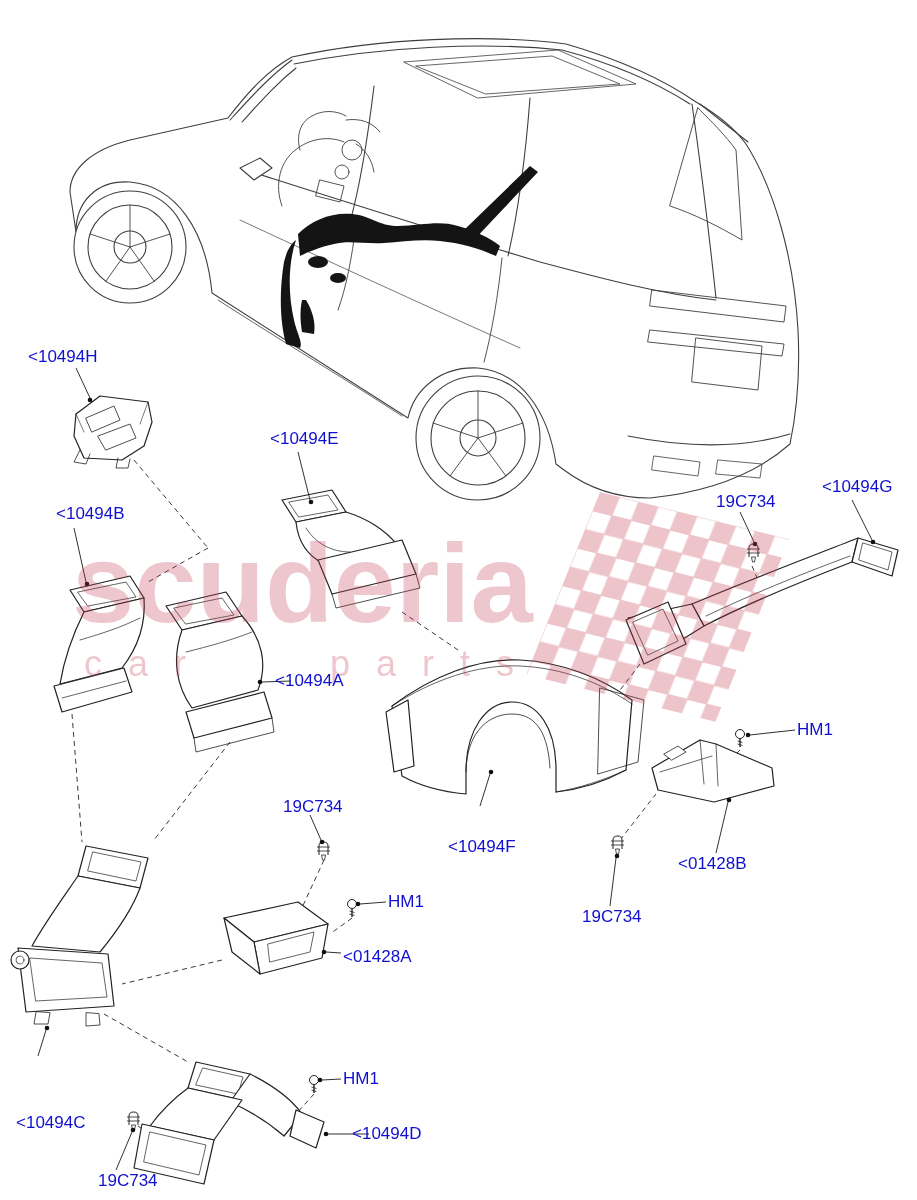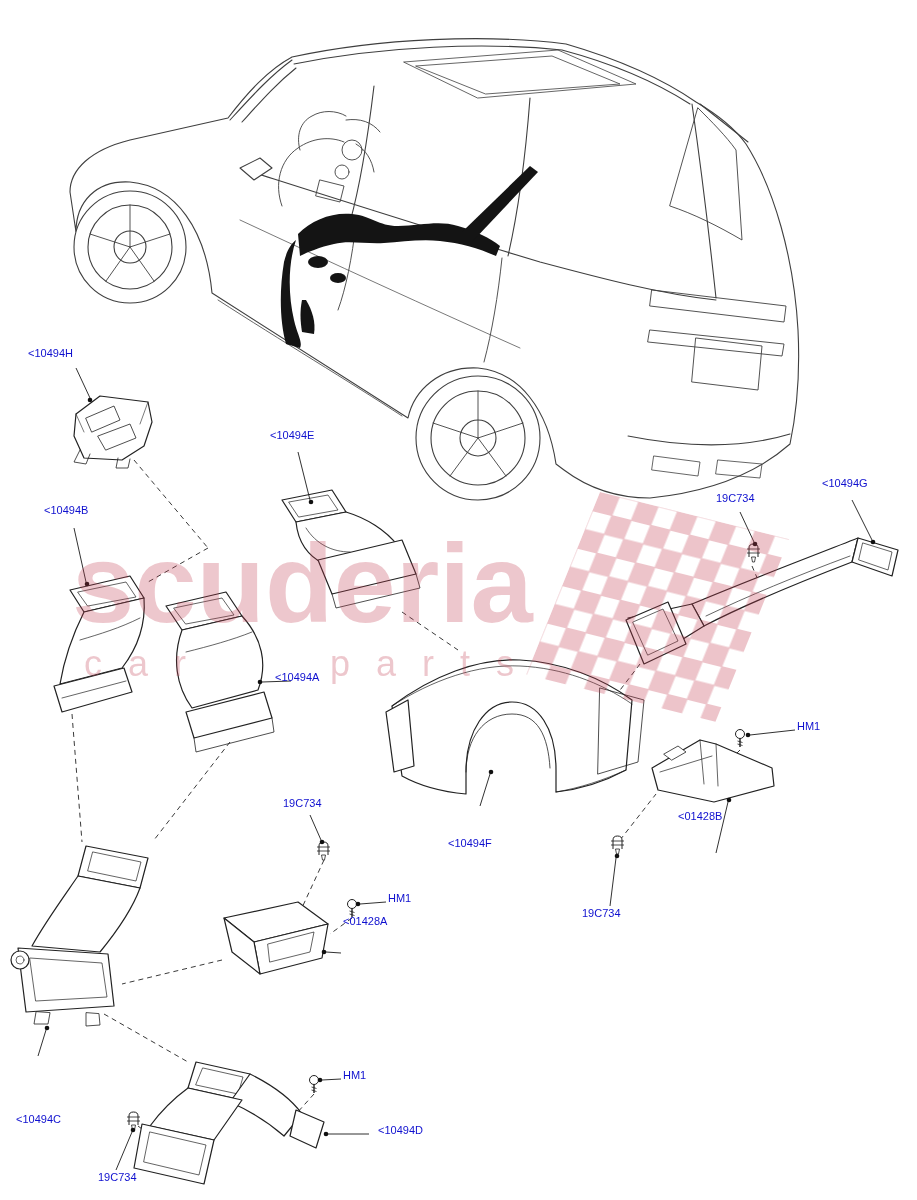--- a/index.html
+++ b/index.html
@@ -1,19 +1,19 @@
 <!DOCTYPE html>
 <html><head>
 <meta charset="utf-8">
 <style>
   html,body{margin:0;padding:0;background:#fff;}
   .stage{position:relative;width:917px;height:1200px;background:#fff;overflow:hidden;
          font-family:"Liberation Sans",sans-serif;}
   .stage svg{position:absolute;left:0;top:0;}
-  .lbl{position:absolute;font-size:11px;line-height:1;color:#0f10cf;white-space:nowrap;
+  .lbl{position:absolute;font-size:17px;line-height:1;color:#0f10cf;white-space:nowrap;
        font-family:"Liberation Sans",sans-serif;cursor:pointer;}
 </style>
 </head>
 <body>
 
 <div class="stage">
 
 <svg width="917" height="1200" viewBox="0 0 917 1200">
   <defs>
     <pattern id="chk" width="40" height="40" patternUnits="userSpaceOnUse">
@@ -221,27 +221,27 @@
     <text x="72" y="622" font-size="112" font-weight="bold">scuderia</text>
     <text x="84" y="676" font-size="36" letter-spacing="26">car</text>
     <text x="330" y="676" font-size="36" letter-spacing="26">parts</text>
   </g>
 </svg>
 
 <span class="lbl" style="left:28px;top:348px">&lt;10494H</span>
 <span class="lbl" style="left:270px;top:430px">&lt;10494E</span>
 <span class="lbl" style="left:716px;top:493px">19C734</span>
 <span class="lbl" style="left:822px;top:478px">&lt;10494G</span>
-<span class="lbl" style="left:44px;top:505px">&lt;10494B</span>
+<span class="lbl" style="left:56px;top:505px">&lt;10494B</span>
 <span class="lbl" style="left:275px;top:672px">&lt;10494A</span>
 <span class="lbl" style="left:797px;top:721px">HM1</span>
 <span class="lbl" style="left:448px;top:838px">&lt;10494F</span>
-<span class="lbl" style="left:678px;top:811px">&lt;01428B</span>
+<span class="lbl" style="left:678px;top:855px">&lt;01428B</span>
 <span class="lbl" style="left:283px;top:798px">19C734</span>
 <span class="lbl" style="left:388px;top:893px">HM1</span>
 <span class="lbl" style="left:582px;top:908px">19C734</span>
-<span class="lbl" style="left:343px;top:916px">&lt;01428A</span>
+<span class="lbl" style="left:343px;top:948px">&lt;01428A</span>
 <span class="lbl" style="left:16px;top:1114px">&lt;10494C</span>
 <span class="lbl" style="left:343px;top:1070px">HM1</span>
-<span class="lbl" style="left:378px;top:1125px">&lt;10494D</span>
+<span class="lbl" style="left:352px;top:1125px">&lt;10494D</span>
 <span class="lbl" style="left:98px;top:1172px">19C734</span>
 
 </div>
 
 </body></html>

